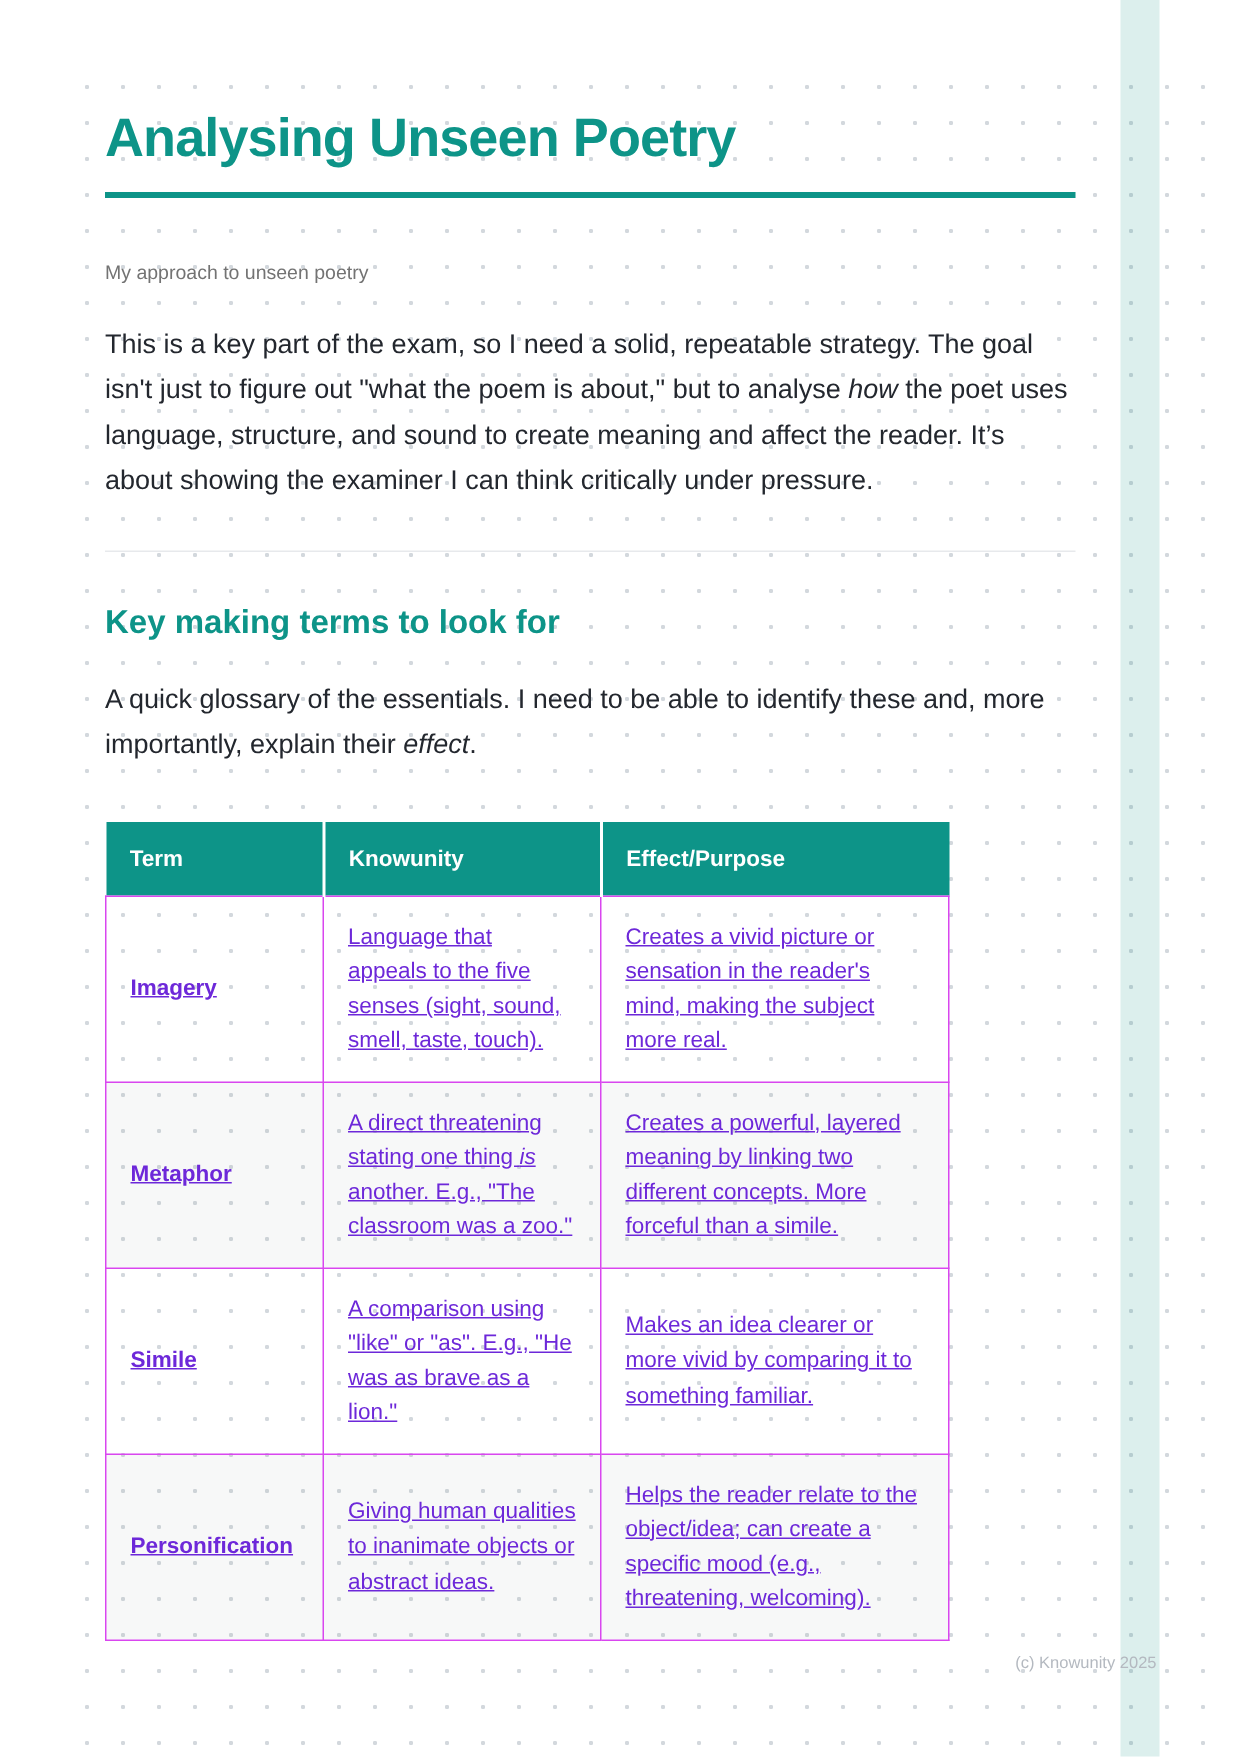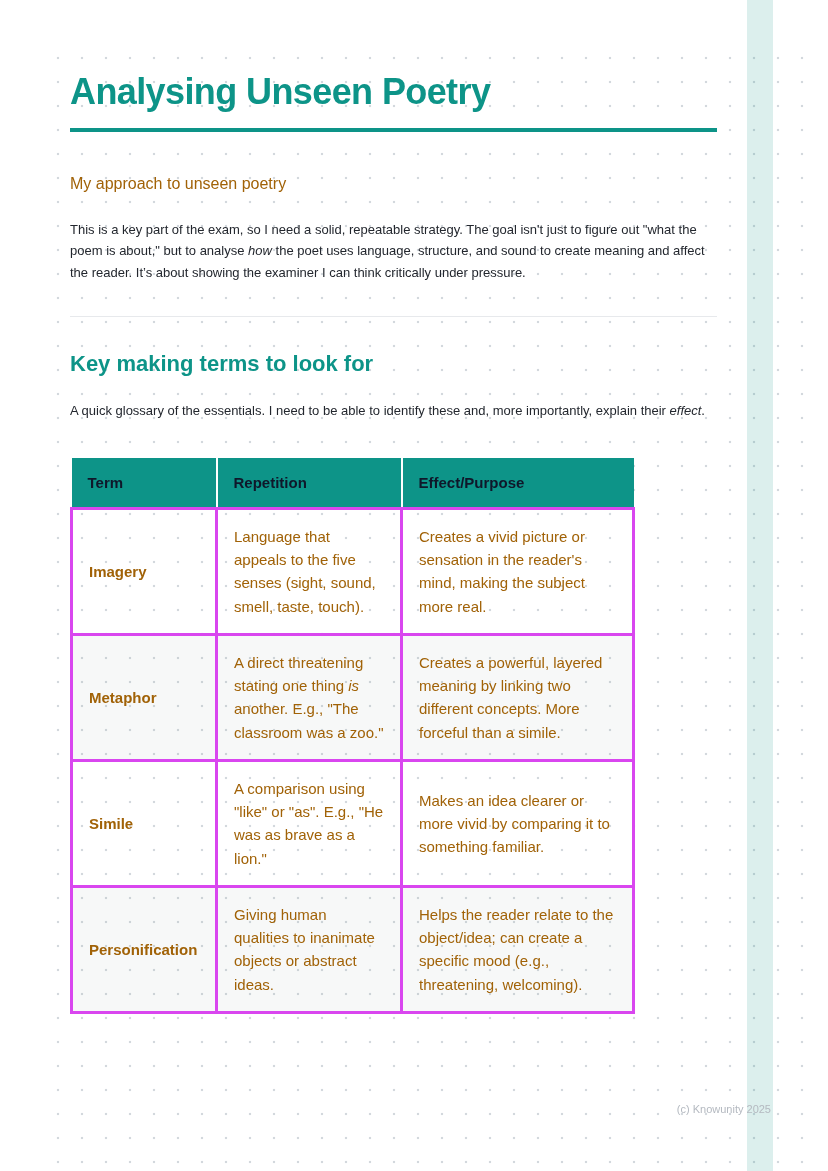--- a/index.html
+++ b/index.html
@@ -38,27 +38,27 @@
     color: var(--accent, #0d9488);
   }
   .title-rule {
     margin-top: 16px;
     height: 4px;
     width: 100%;
     background: var(--accent, #0d9488);
   }
   p.lead {
     margin: 40px 0 0 0;
-    font-size: 16px;
+    font-size: 13px;
     line-height: 1.5;
-    color: #a16207;
+    color: #737373;
   }
   p.body {
     margin: 23px 0 0 0;
-    font-size: 13px;
+    font-size: 18px;
     line-height: 1.68;
     color: #23272e;
   }
   hr.divider {
     margin: 32px 0 0 0;
     border: none;
     border-top: 1px solid #e7e9ec;
   }
   h2.section {
     margin: 34px 0 0 0;
@@ -71,34 +71,35 @@
     border-collapse: collapse;
     width: 562px;
     font-size: 15px;
     table-layout: fixed;
   }
   col.c-term   { width: 145px; }
   col.c-def    { width: 185px; }
   col.c-effect { width: 232px; }
   table.terms th {
     background: var(--accent, #0d9488);
-    color: #0f172a;
+    color: #ffffff;
     text-align: left;
     font-weight: 700;
     font-size: 15px;
     padding: 16px 16px;
     border-right: 2px solid #ffffff;
   }
   table.terms th:last-child { border-right: none; }
   table.terms td {
-    border: 3px solid #d946ef;
+    border: 1px solid #d946ef;
     padding: 15px 16px;
     vertical-align: middle;
     line-height: 1.55;
-    color: #a16207;
+    color: #6d28d9;
+    text-decoration: underline;
   }
   table.terms tbody tr:nth-child(even) td { background: rgba(100, 110, 120, 0.05); }
   td.term { font-weight: 700; color: #23272e; }
   em { font-style: italic; }
   .watermark {
     position: absolute;
     right: 57px; bottom: 56px;
     font-size: 11px;
     color: #b4b9c0;
     z-index: 3;
@@ -127,21 +128,21 @@
 
   <table class="terms">
     <colgroup>
       <col class="c-term">
         <col class="c-def">
         <col class="c-effect">
     </colgroup>
     <thead>
       <tr>
         <th>Term</th>
-        <th>Repetition</th>
+        <th>Knowunity</th>
         <th>Effect/Purpose</th>
       </tr>
     </thead>
     <tbody>
       <tr>
         <td class="term">Imagery</td>
         <td>Language that appeals to the five senses (sight, sound, smell, taste, touch).</td>
         <td>Creates a vivid picture or sensation in the reader's mind, making the subject more real.</td>
       </tr>
       <tr>

